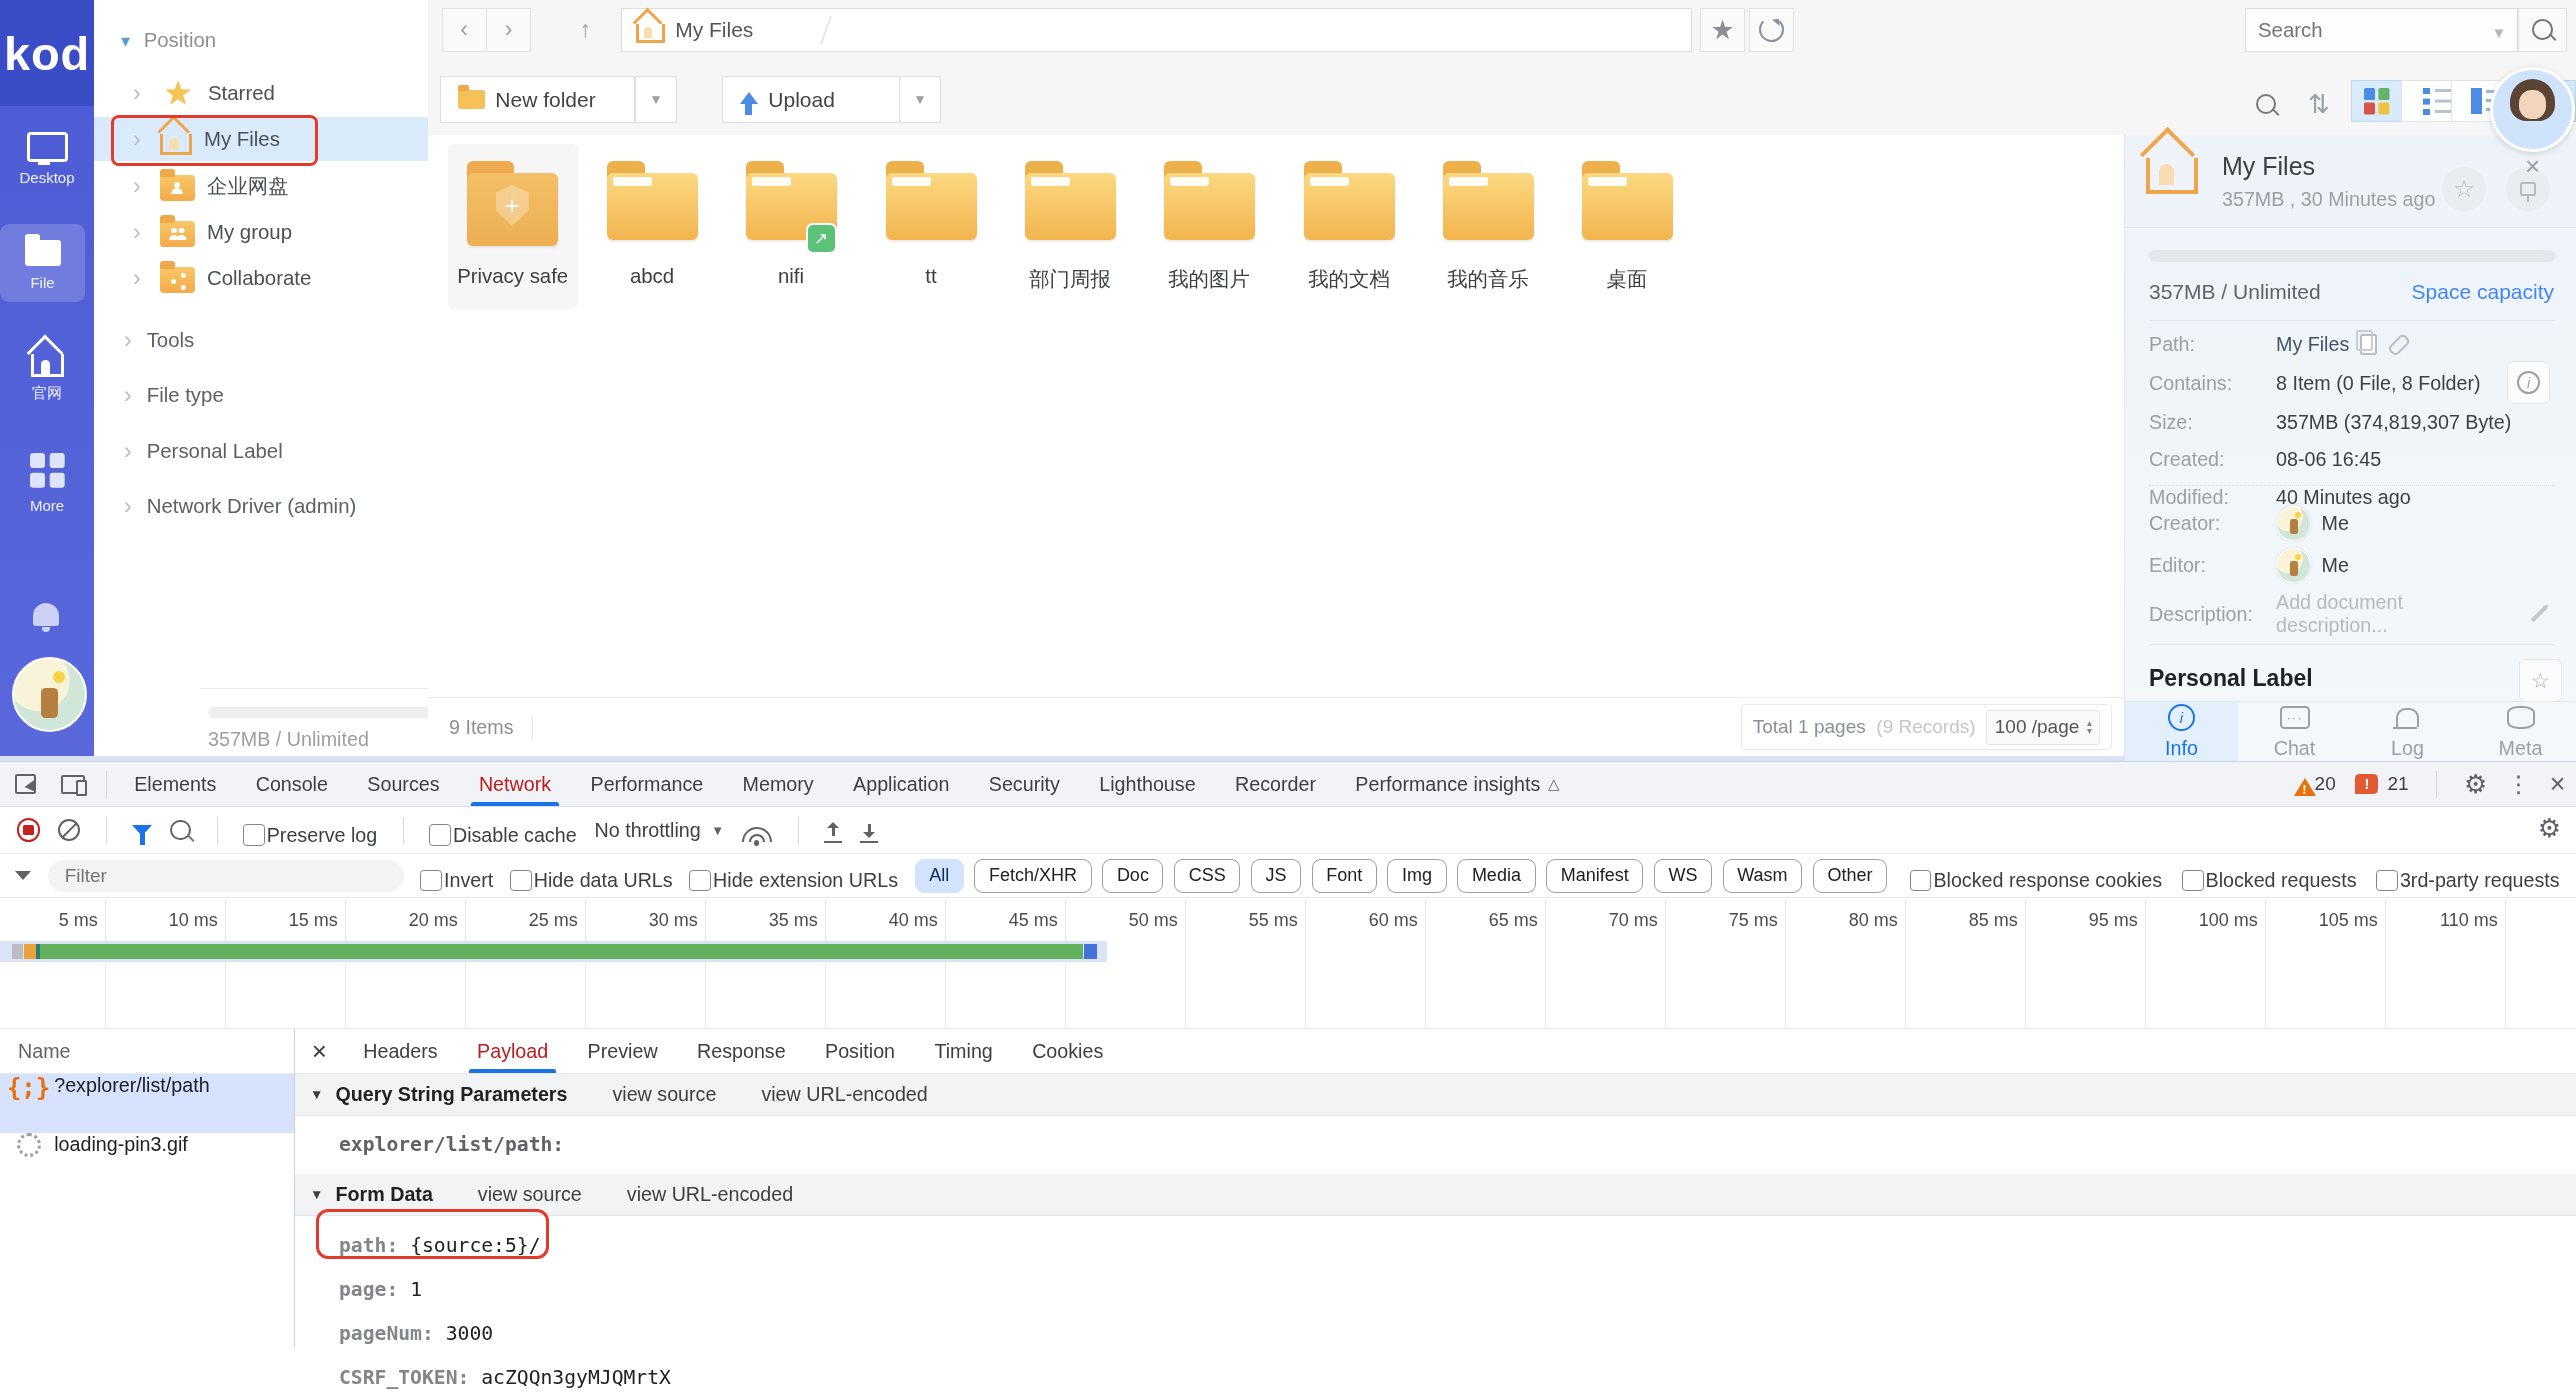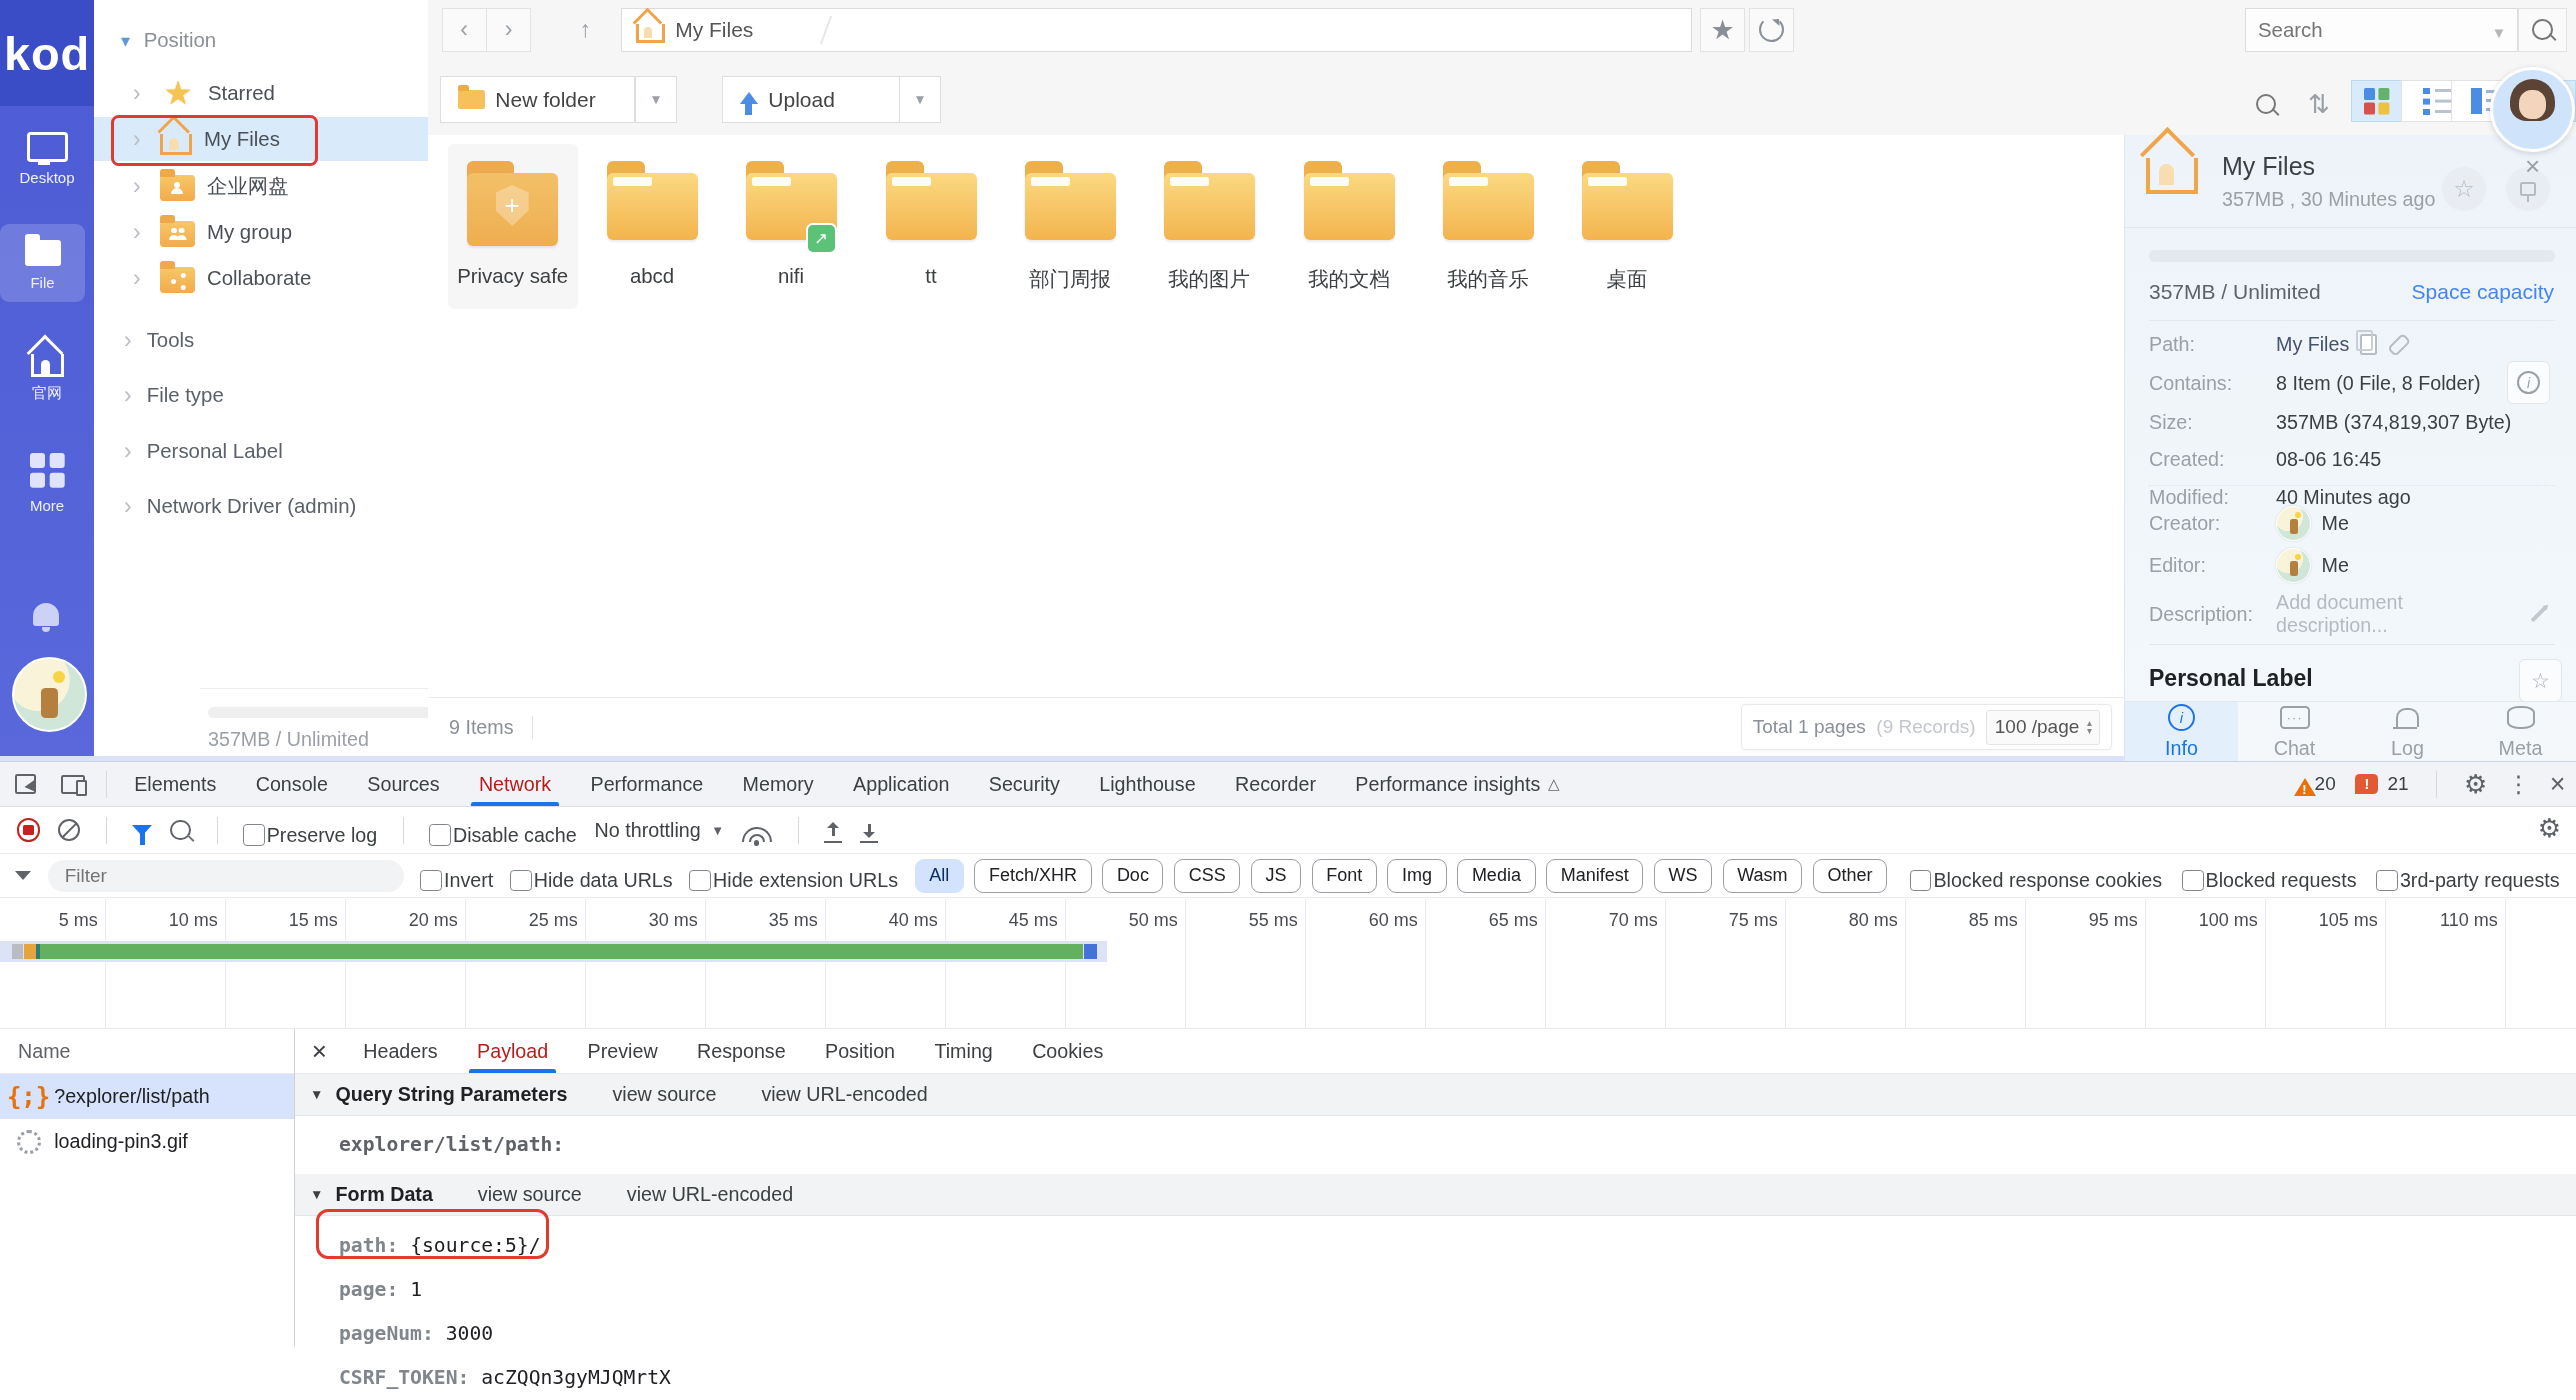--- a/index.html
+++ b/index.html
@@ -215,21 +215,21 @@
   
   #ruler{position:absolute;left:0;top:137px;width:2576px;height:129px;overflow:hidden;border-bottom:0.8px solid #e8eaed;background:#fff;}
   #tickrow{position:absolute;left:-13.6px;top:0;display:flex;height:129px;}
   .tick{width:120px;height:129px;border-right:1.5px solid #e6eaf8;box-sizing:border-box;font-size:18px;color:#494c50;text-align:right;padding:10.6px 7.6px 0 0;flex:none;}
   #band{position:absolute;left:0;top:42px;width:1107px;height:21px;background:#dce3f7;}
   .seg{position:absolute;top:3px;height:15px;}
   
   #dtmain{position:absolute;left:0;top:267px;width:2576px;height:318px;}
   #namecol{position:absolute;left:0;top:0;width:295px;height:318px;border-right:0.8px solid #cdd1d9;box-sizing:border-box;overflow:hidden;}
   #namehdr{height:44px;line-height:44px;padding-left:18px;color:#5f6368;font-size:19.7px;border-bottom:0.8px solid #e8eaed;}
-  .req{height:45px;display:flex;align-items:center;gap:10.6px;padding-left:13.6px;font-size:19.7px;color:#202124;white-space:nowrap;cursor:pointer;}
+  .req{height:59px;display:flex;align-items:flex-start;gap:10.6px;padding-left:13.6px;font-size:19.7px;color:#202124;white-space:nowrap;cursor:pointer;}
   .req.selected{background:#d7e2fc;}
   .ric2{width:30px;flex:none;display:flex;justify-content:center;}
   .i-json::before{content:"{;}";font-family:"DejaVu Sans Mono",monospace;color:#e8710a;font-size:24px;font-weight:bold;}
   .i-spin{width:18px;height:18px;border:3px dotted #9aa0a6;border-radius:50%;}
   #paycol{position:absolute;left:295px;top:0;width:2281px;height:377px;}
   #paytabs{height:44px;display:flex;align-items:center;border-bottom:0.8px solid #e8eaed;gap:0;}
   #payx{font-size:26px;color:#3c4043;padding:0 16.7px;cursor:pointer;}
   .sechdr{height:41px;background:#f1f3f4;display:flex;align-items:center;gap:45px;padding-left:15px;border-bottom:0.8px solid #e4e6e9;margin-top:0;}
   .sechdr .caret{font-size:13.6px;color:#3c4043;}
   .sechdr b{font-size:19.7px;color:#202124;margin-left:-33px;}

